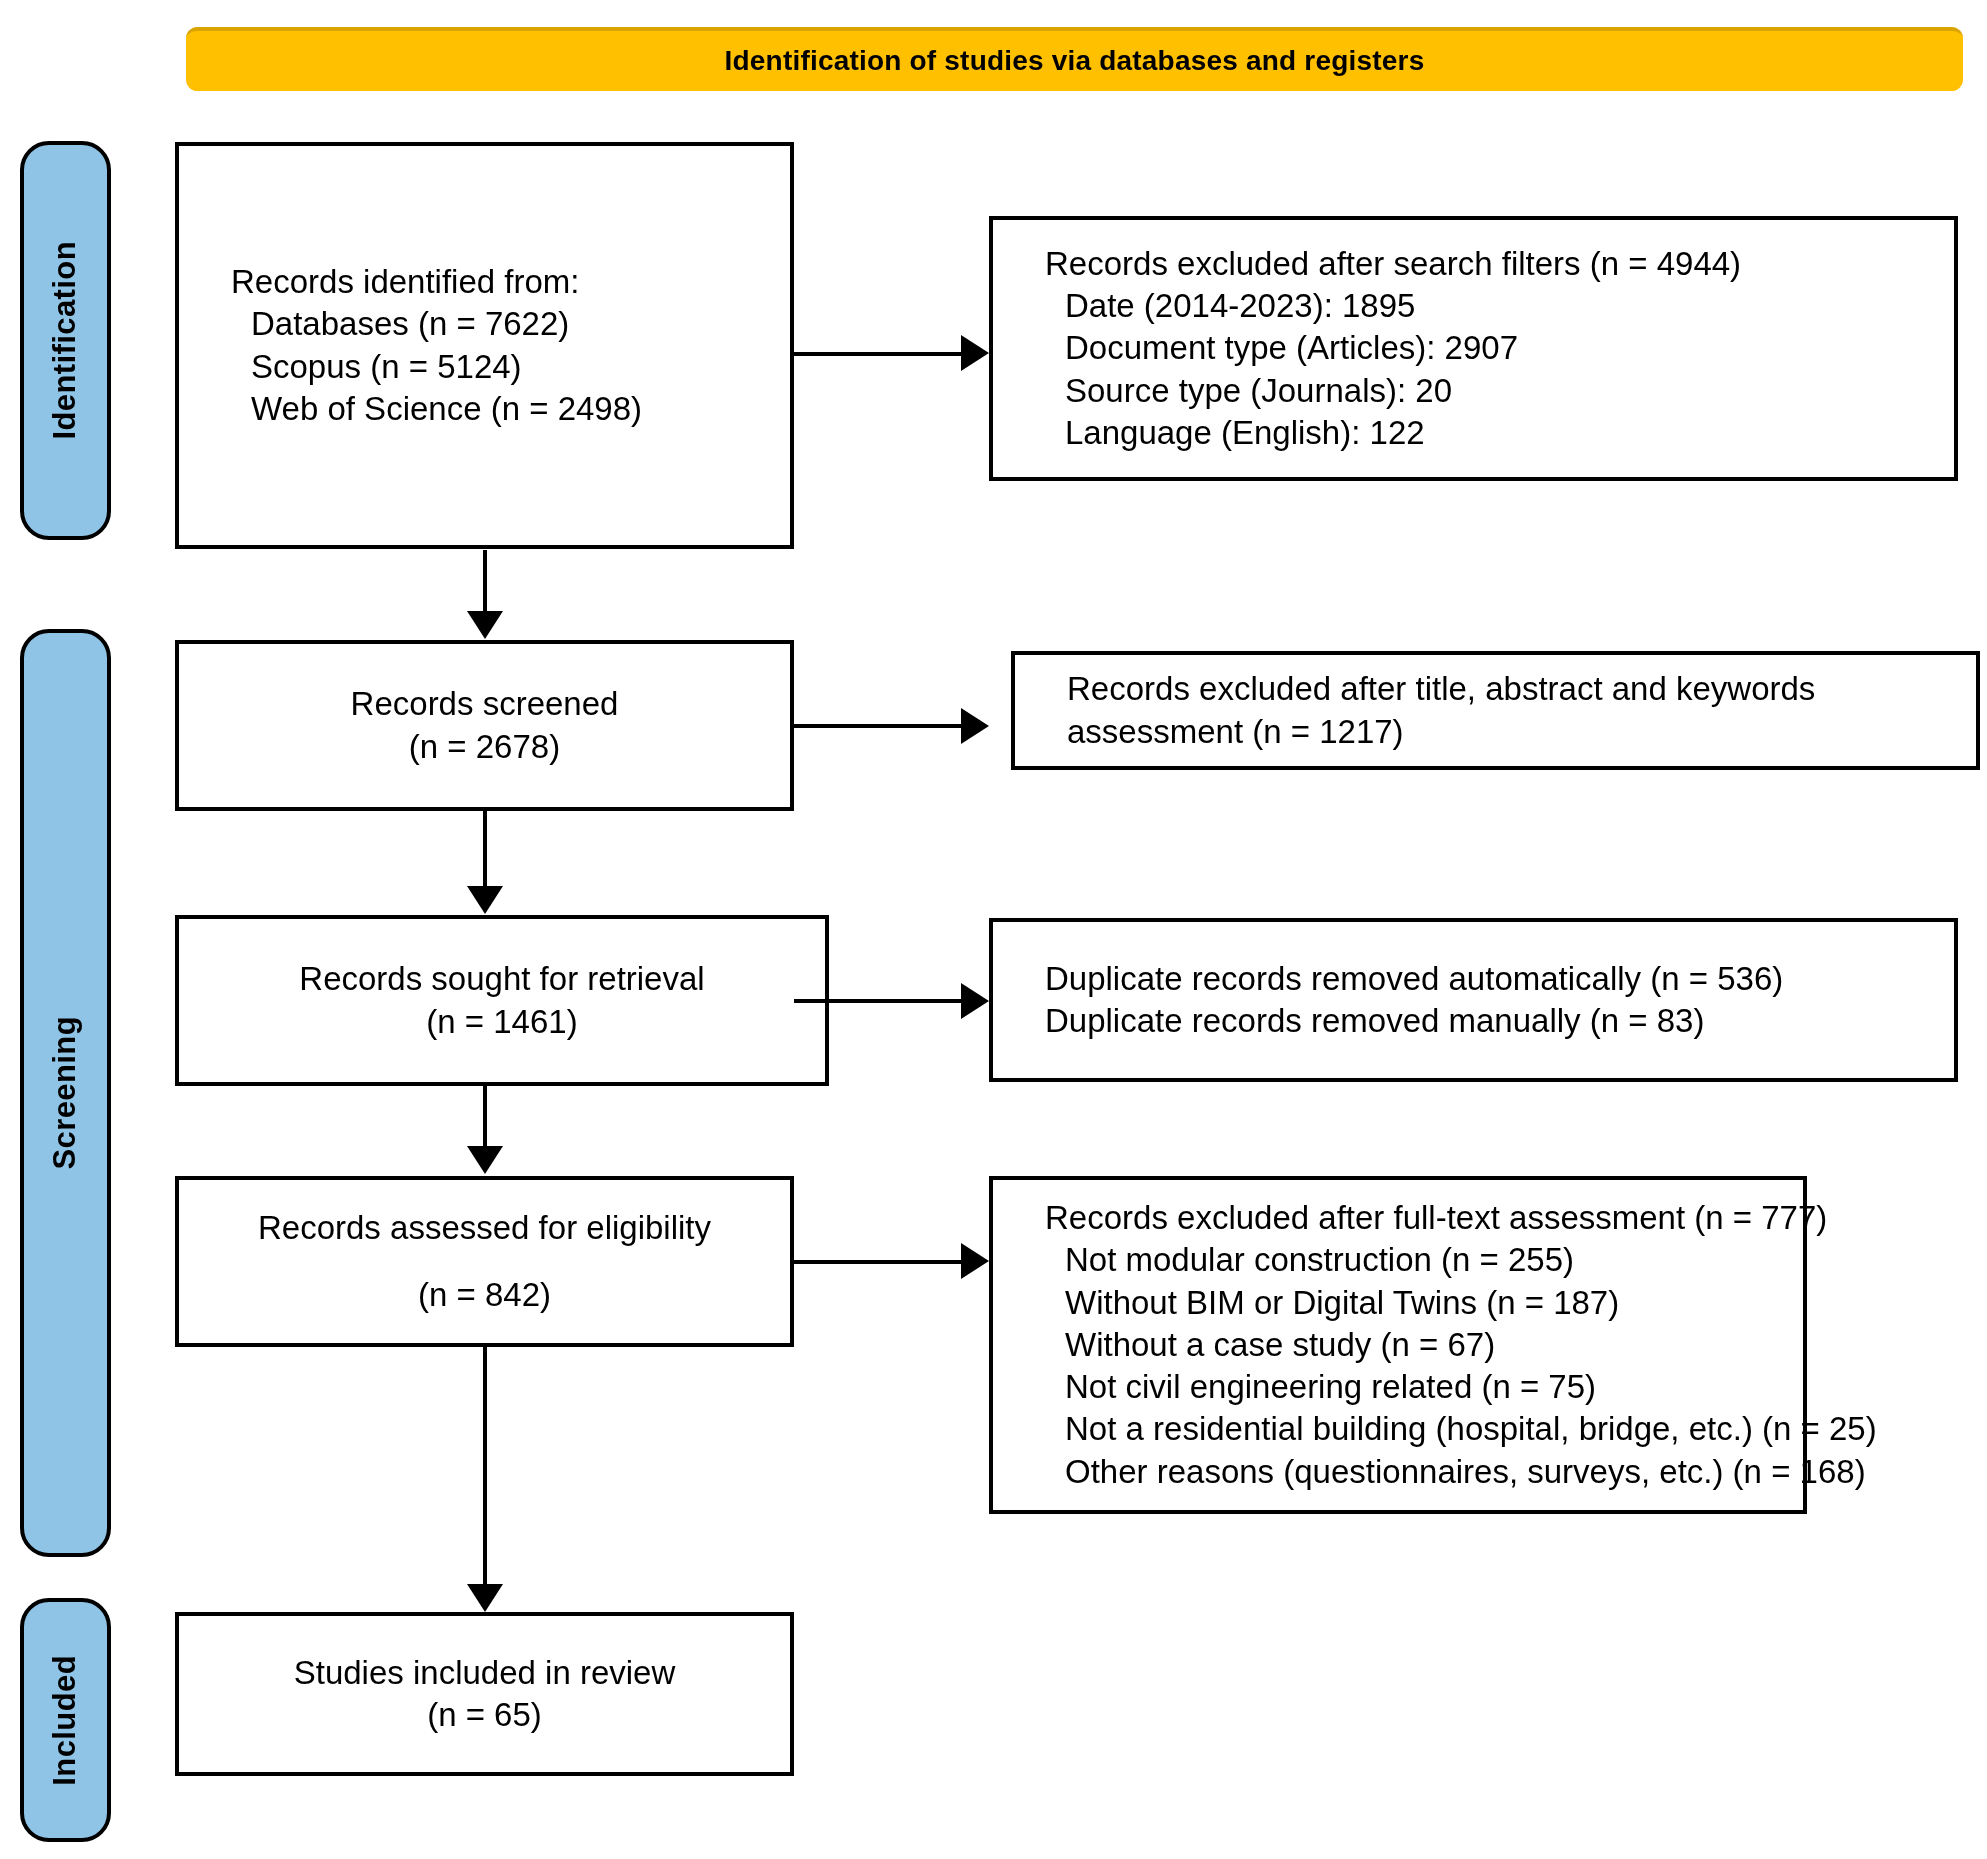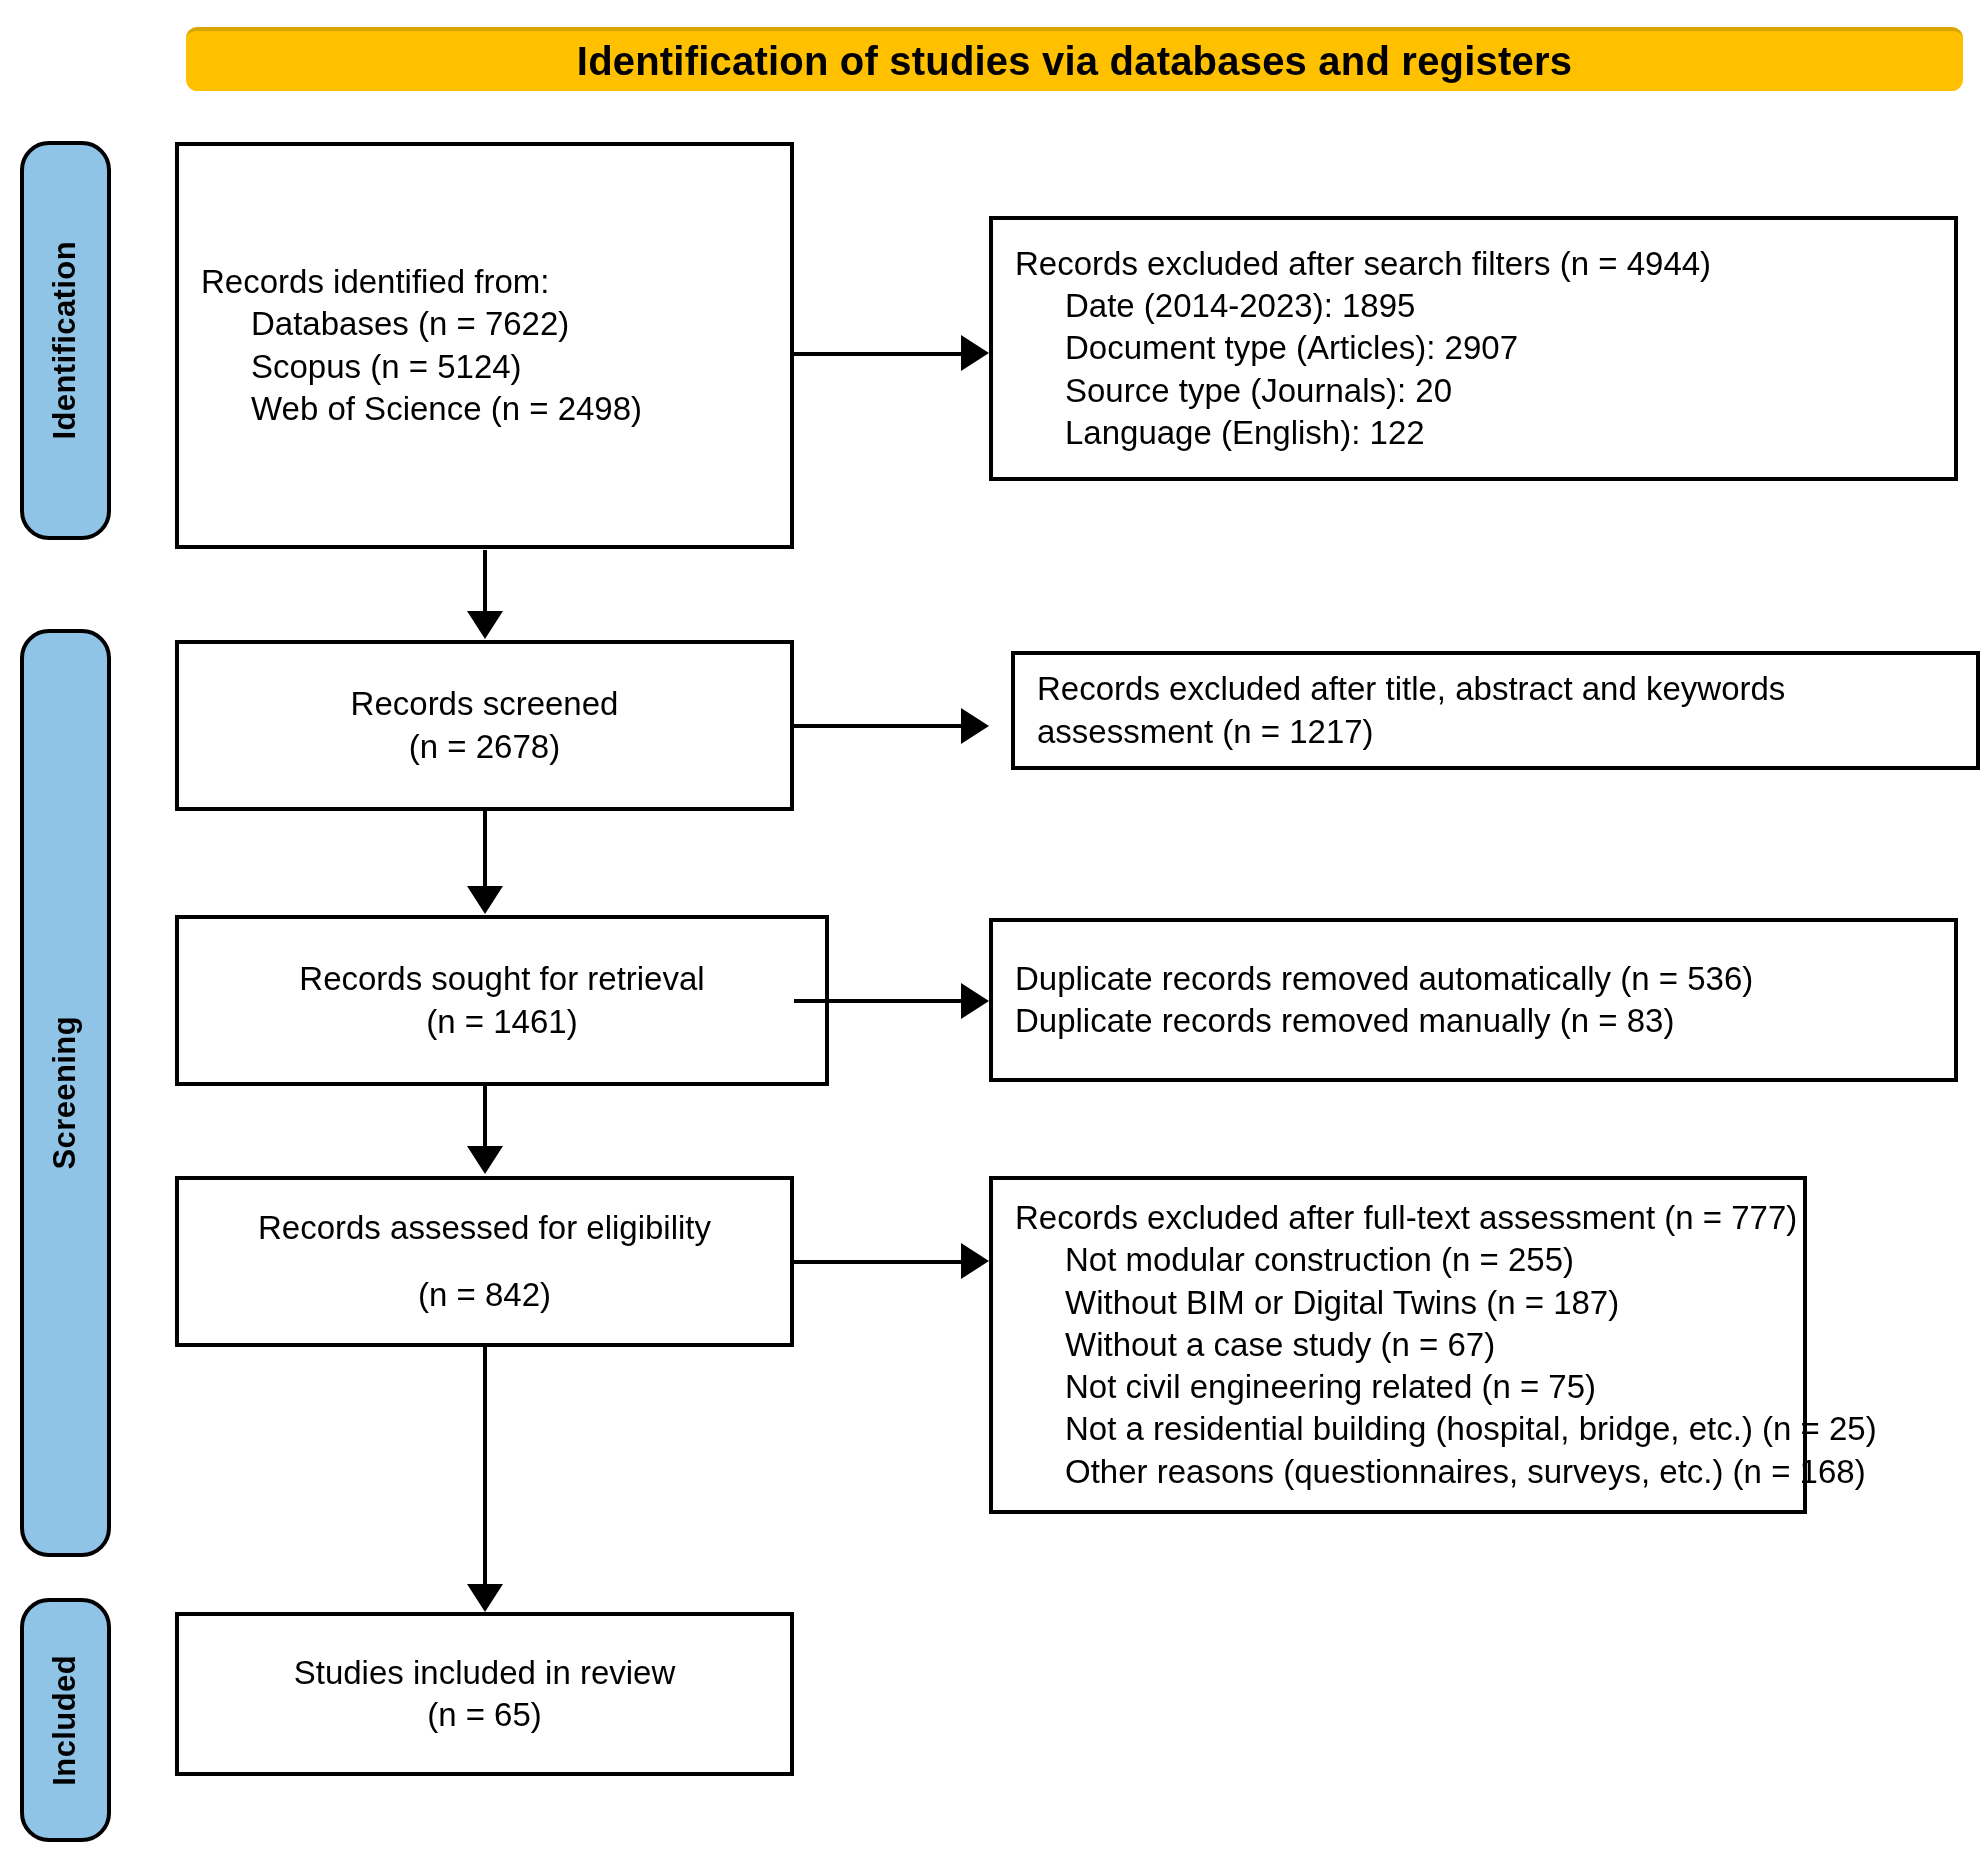--- a/index.html
+++ b/index.html
@@ -23,21 +23,21 @@
     position: absolute;
     background: #FFC000;
     border-top: 4.9px solid #D9A300;
     border-radius: 11.4px;
     box-sizing: border-box;
     display: flex;
     align-items: center;
     justify-content: center;
   }
   .banner-text {
-    font-size: 40px;
+    font-size: 28px;
     font-weight: bold;
     color: #000000;
     letter-spacing: 0.2px;
     text-align: center;
     white-space: nowrap;
   }
 
   
   .stage {
     position: absolute;
@@ -75,21 +75,21 @@
   .node.left {
     align-items: flex-start;
     text-align: left;
   }
   .node-line {
     font-size: 33px;
     color: #000000;
     line-height: 1.28;
     white-space: nowrap;
   }
-  .node.left .node-line { padding-left: 22px; }
+  .node.left .node-line { padding-left: 52px; }
   .node .indent { padding-left: 36px; }
   .node.left .node-line.indent { padding-left: 72px; }
 
   
   .vline {
     position: absolute;
     width: 4.1px;
     background: #000000;
   }
   .hline {

